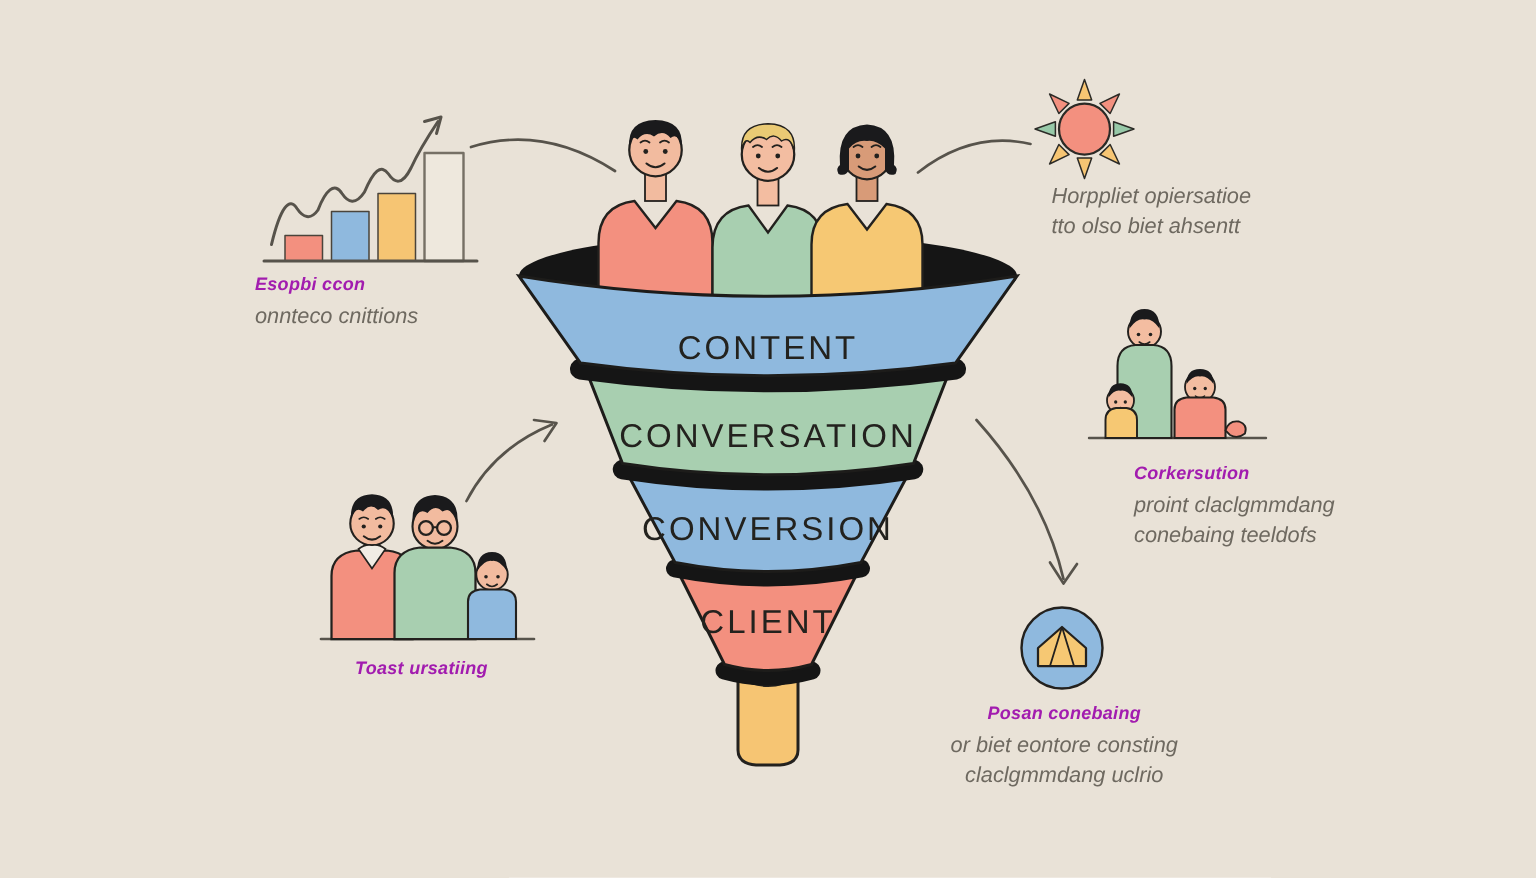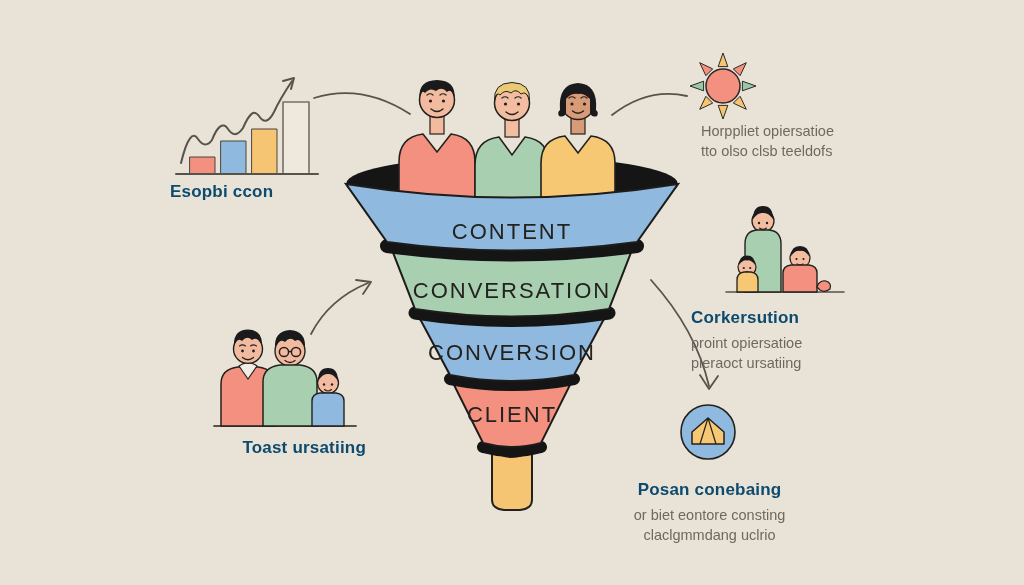--- a/index.html
+++ b/index.html
@@ -6,25 +6,25 @@
   .stage{
     position:relative;
     width:1024px;height:585px;
     background:#e9e2d7;
     overflow:hidden;
     font-family:"Liberation Sans", sans-serif;
   }
   .illustration{position:absolute;inset:0;}
   .anno{position:absolute;}
   .anno-title{
-    font-size:17px;font-weight:700;color:#0c4a6e;
-    letter-spacing:.2px;margin:0 0 5px 0;line-height:1.2;
+    font-size:12px;font-weight:700;color:#a21caf;
+    letter-spacing:.2px;margin:0 0 5px 0;line-height:1.2;font-style:italic;
   }
   .anno-line{
-    font-size:14.5px;color:#6e6960;line-height:1.38;margin:0;
+    font-size:14.5px;color:#6e6960;line-height:1.38;margin:0;font-style:italic;
   }
   .align-center{text-align:center;}
   .funnel-label{
     font-family:"Liberation Sans", sans-serif;
     font-weight:500;font-size:22px;letter-spacing:2px;
     fill:#23221e;text-anchor:middle;
   }
 </style>
 </head>
 <body>
@@ -193,36 +193,37 @@
     </g>
 
     <g fill="none" stroke="#57534b" stroke-width="1.8" stroke-linecap="round" stroke-linejoin="round">
       <path d="M311,334 Q329,299 368,283"></path>
       <path d="M356,280 L371,282 L363,294"></path>
     </g>
   </svg>
 
   <div class="anno" style="left:170px;top:182px;">
     <p class="anno-title">Esopbi ccon</p>
+    <p class="anno-line">onnteco cnittions</p>
   </div>
 
   <div class="anno" style="left:701px;top:121px;">
     <p class="anno-line">Horppliet opiersatioe</p>
-    <p class="anno-line">tto olso clsb teeldofs</p>
-  </div>
-
-  <div class="anno" style="left:691px;top:308px;">
+    <p class="anno-line">tto olso biet ahsentt</p>
+  </div>
+
+  <div class="anno" style="left:756px;top:308px;">
     <p class="anno-title">Corkersution</p>
-    <p class="anno-line">proint opiersatioe</p>
-    <p class="anno-line">pieraoct ursatiing</p>
-  </div>
-
-  <div class="anno align-center" style="left:196px;top:438px;width:170px;text-align:right;">
+    <p class="anno-line">proint claclgmmdang</p>
+    <p class="anno-line">conebaing teeldofs</p>
+  </div>
+
+  <div class="anno align-center" style="left:196px;top:438px;width:170px;">
     <p class="anno-title">Toast ursatiing</p>
   </div>
 
-  <div class="anno align-center" style="left:612px;top:480px;width:195px;">
+  <div class="anno align-center" style="left:612px;top:468px;width:195px;">
     <p class="anno-title">Posan conebaing</p>
     <p class="anno-line">or biet eontore consting</p>
     <p class="anno-line">claclgmmdang uclrio</p>
   </div>
 
 </div>
 
 </body></html>

